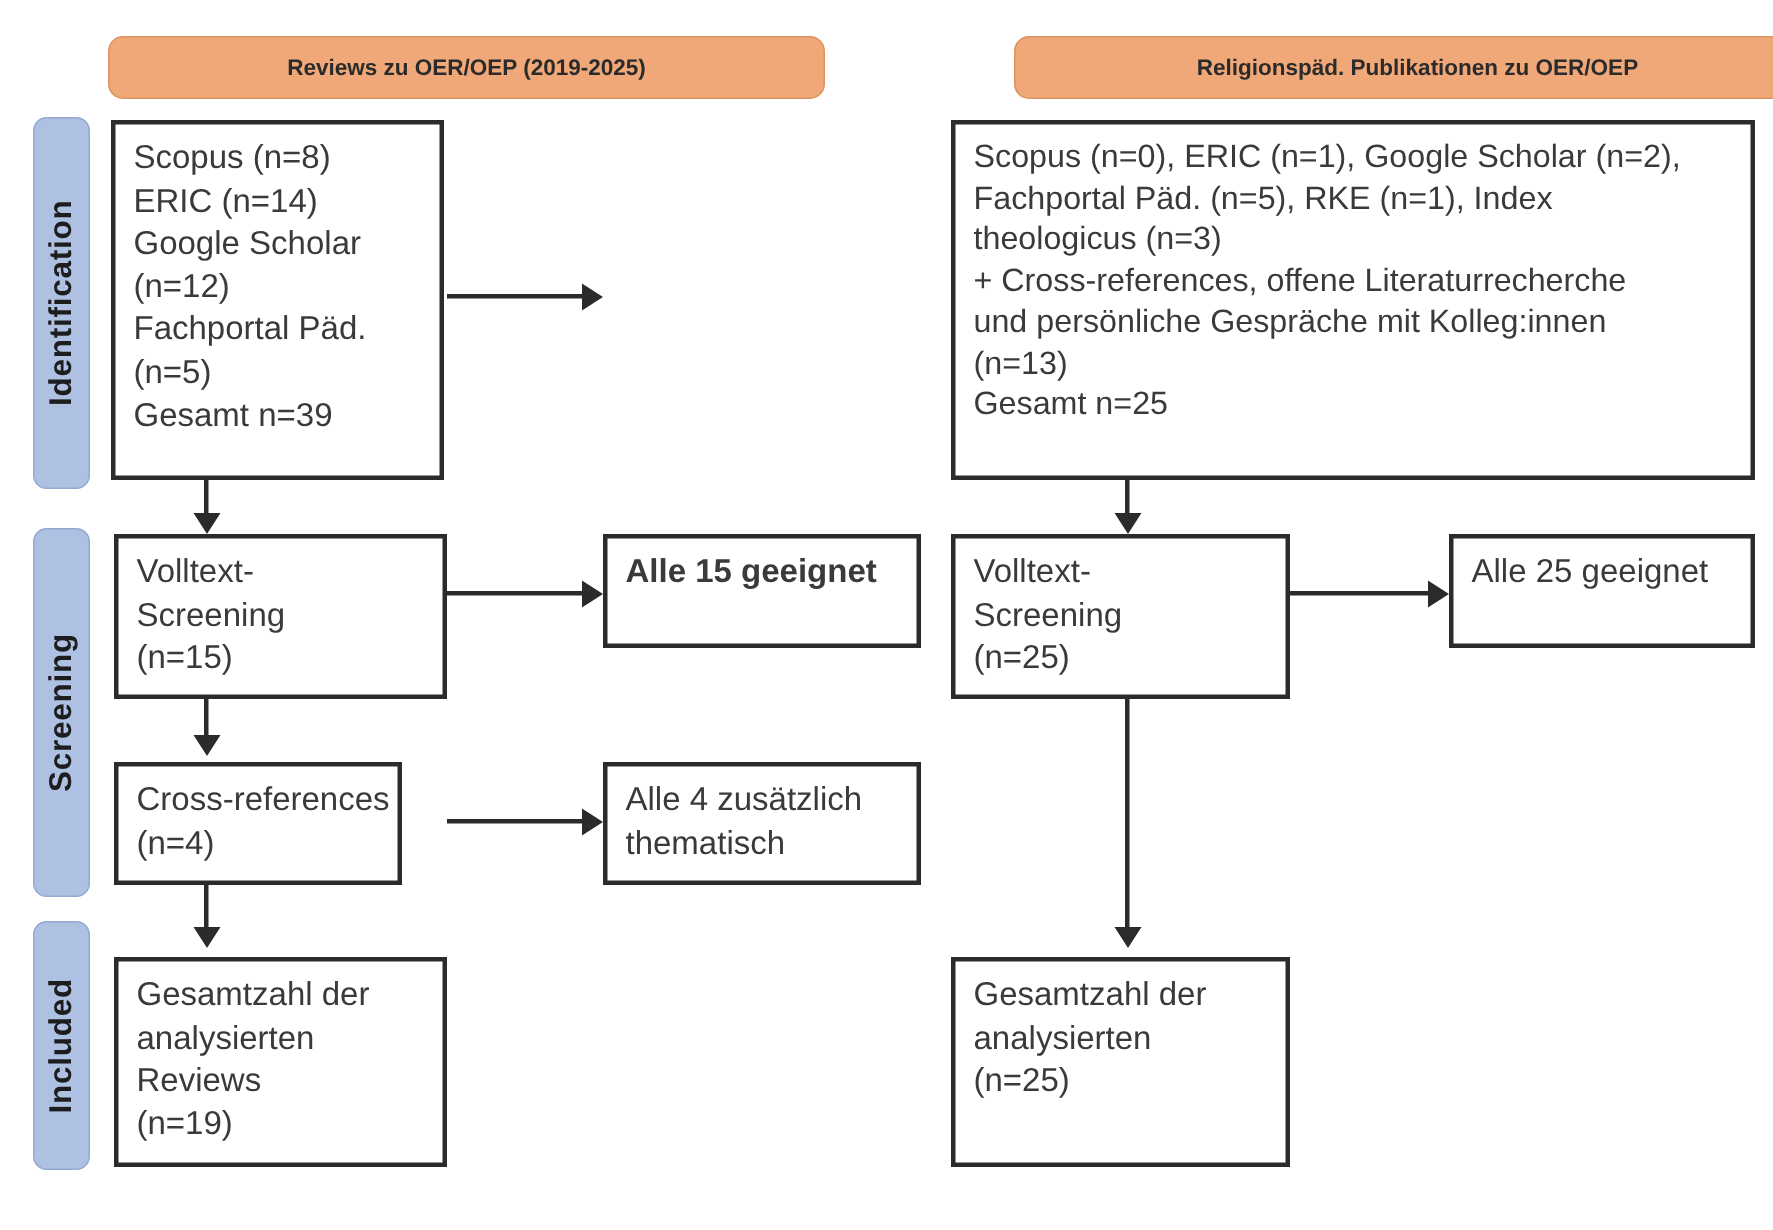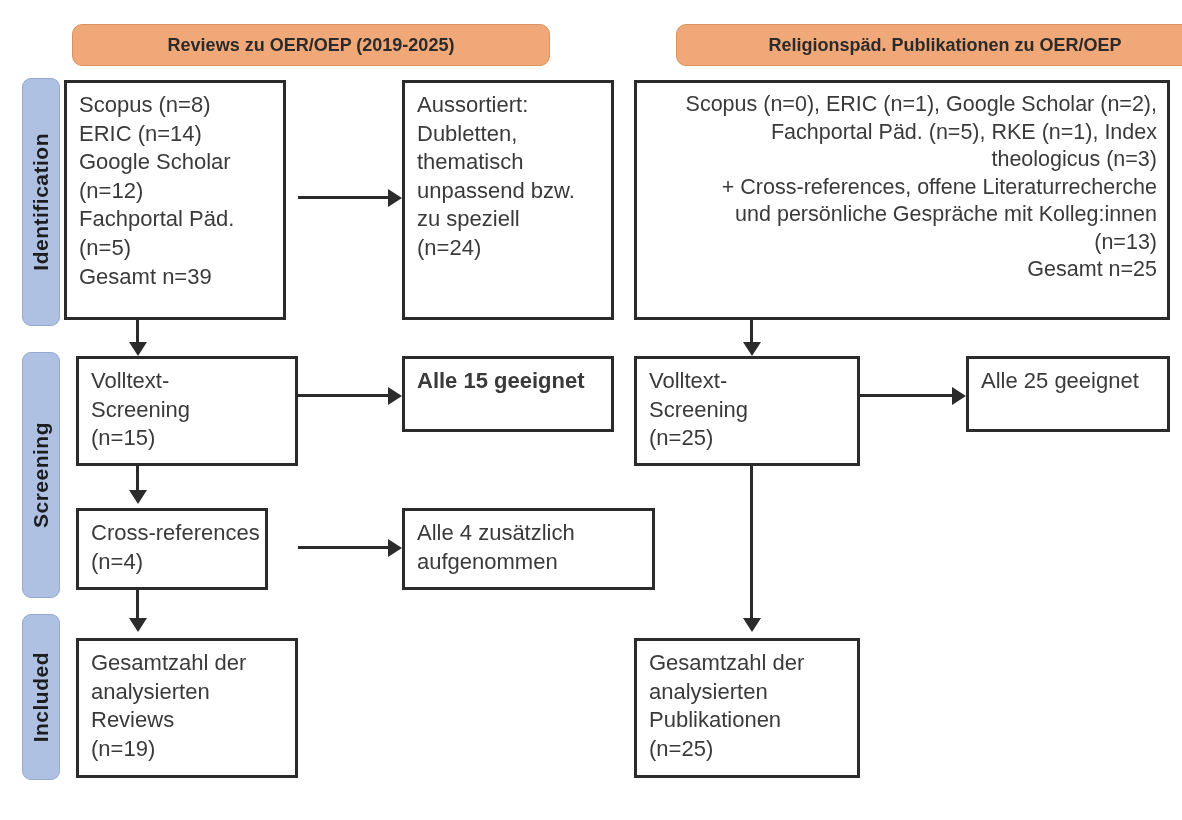--- a/index.html
+++ b/index.html
@@ -44,21 +44,21 @@
     position: absolute;
     background: #f0a878;
     border: 1px solid #dc9360;
     border-radius: 10px;
     box-sizing: border-box;
     display: flex;
     align-items: center;
     justify-content: center;
     color: #2b2b2b;
     font-weight: bold;
-    font-size: 18px;
+    font-size: 15px;
     white-space: nowrap;
   }
 
   
   .box {
     position: absolute;
     background: #ffffff;
     border: 3px solid #2b2b2b;
     box-sizing: border-box;
     padding: 8px 10px 6px 12px;
@@ -113,38 +113,30 @@
   </div>
 
   <div class="col-header" style="left:72px; top:24px; width:478px; height:42px;">
     <span>Reviews zu OER/OEP (2019-2025)</span>
   </div>
 
   <div class="col-header" style="left:632px; top:24px; width:538px; height:42px;margin-left:44px;">
     <span>Religionspäd. Publikationen zu OER/OEP</span>
   </div>
 
-  <div class="box" style="left:64px; top:80px; width:222px; height:240px;">
+  <div class="box" style="left:74px; top:80px; width:222px; height:240px;">
     <span class="line">Scopus (n=8)</span>
     <span class="line">ERIC (n=14)</span>
     <span class="line">Google Scholar</span>
     <span class="line">(n=12)</span>
     <span class="line">Fachportal Päd.</span>
     <span class="line">(n=5)</span>
     <span class="line">Gesamt n=39</span>
   </div>
 
-  <div class="box" style="left:402px; top:80px; width:212px; height:240px;">
-    <span class="line">Aussortiert:</span>
-    <span class="line">Dubletten,</span>
-    <span class="line">thematisch</span>
-    <span class="line">unpassend bzw.</span>
-    <span class="line">zu speziell</span>
-    <span class="line">(n=24)</span>
-  </div>
 
   <div class="hline" style="left:298px; top:196px; width:90px;"></div>
   <div class="arrow-right" style="left:388px; top:188.5px;"></div>
 
   <div class="vline" style="left:136px; top:320px; height:26px;"></div>
   <div class="arrow-down" style="left:128.5px; top:342px;"></div>
 
   <div class="box" style="left:76px; top:356px; width:222px; height:110px;">
     <span class="line">Volltext-</span>
     <span class="line">Screening</span>
@@ -159,39 +151,39 @@
   <div class="arrow-right" style="left:388px; top:386.5px;"></div>
 
   <div class="vline" style="left:136px; top:466px; height:28px;"></div>
   <div class="arrow-down" style="left:128.5px; top:490px;"></div>
 
   <div class="box" style="left:76px; top:508px; width:192px; height:82px;">
     <span class="line">Cross-references</span>
     <span class="line">(n=4)</span>
   </div>
 
-  <div class="box" style="left:402px; top:508px; width:253px; height:82px;">
+  <div class="box" style="left:402px; top:508px; width:212px; height:82px;">
     <span class="line">Alle 4 zusätzlich</span>
-    <span class="line">aufgenommen</span>
+    <span class="line">thematisch</span>
   </div>
 
   <div class="hline" style="left:298px; top:546px; width:90px;"></div>
   <div class="arrow-right" style="left:388px; top:538.5px;"></div>
 
   <div class="vline" style="left:136px; top:590px; height:32px;"></div>
   <div class="arrow-down" style="left:128.5px; top:618px;"></div>
 
   <div class="box" style="left:76px; top:638px; width:222px; height:140px;">
     <span class="line">Gesamtzahl der</span>
     <span class="line">analysierten</span>
     <span class="line">Reviews</span>
     <span class="line">(n=19)</span>
   </div>
 
-  <div class="box wide" style="left:634px; top:80px; width:536px; height:240px;text-align:right;">
+  <div class="box wide" style="left:634px; top:80px; width:536px; height:240px;">
     <span class="line">Scopus (n=0), ERIC (n=1), Google Scholar (n=2),</span>
     <span class="line">Fachportal Päd. (n=5), RKE (n=1), Index</span>
     <span class="line">theologicus (n=3)</span>
     <span class="line">+ Cross-references, offene Literaturrecherche</span>
     <span class="line">und persönliche Gespräche mit Kolleg:innen</span>
     <span class="line">(n=13)</span>
     <span class="line">Gesamt n=25</span>
   </div>
 
   <div class="vline" style="left:750px; top:320px; height:26px;"></div>
@@ -209,17 +201,16 @@
 
   <div class="hline" style="left:860px; top:394px; width:92px;"></div>
   <div class="arrow-right" style="left:952px; top:386.5px;"></div>
 
   <div class="vline" style="left:750px; top:466px; height:156px;"></div>
   <div class="arrow-down" style="left:742.5px; top:618px;"></div>
 
   <div class="box" style="left:634px; top:638px; width:226px; height:140px;">
     <span class="line">Gesamtzahl der</span>
     <span class="line">analysierten</span>
-    <span class="line">Publikationen</span>
     <span class="line">(n=25)</span>
   </div>
 
 </div>
 
 </body></html>

